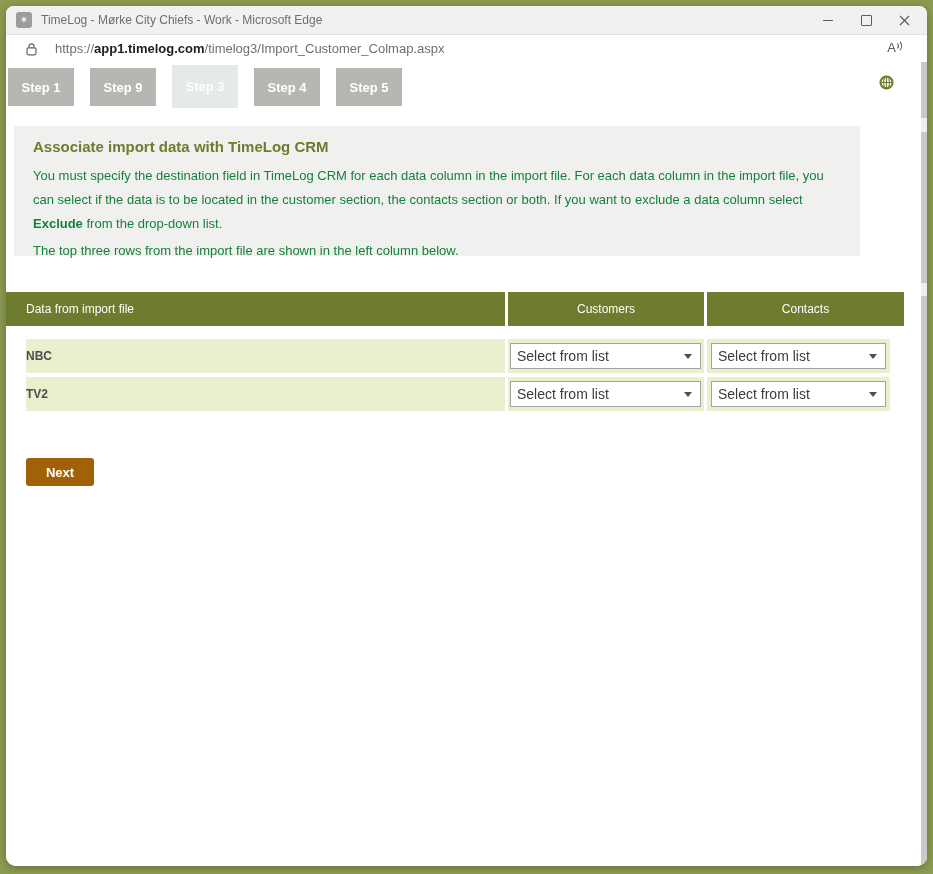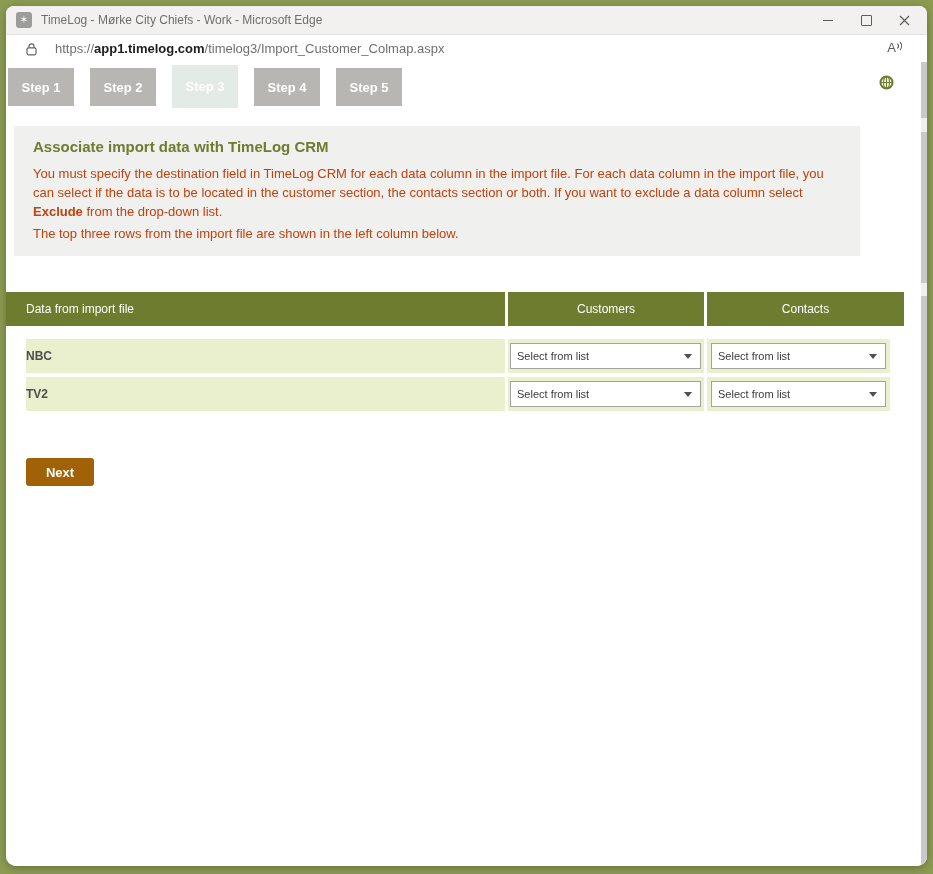--- a/index.html
+++ b/index.html
@@ -53,21 +53,21 @@
     cursor:default;
   }
   .tab.active{background:#e4eae5;color:rgba(255,255,255,.92);height:43px;margin-top:-3px;}
   .globe{position:absolute;left:873px;top:13px;width:15px;height:15px;}
   
   .infobox{
     position:absolute;left:8px;top:64px;width:846px;height:130px;box-sizing:border-box;
     background:#f0f0ee;padding:12px 30px 0 19px;
   }
   .infobox h2{margin:0;font-size:15px;color:#6d7c2f;font-weight:bold;}
-  .infobox p{margin:9px 0 0 0;font-size:13px;line-height:19px;color:#c2410c;}
+  .infobox p{margin:9px 0 0 0;font-size:13px;line-height:24px;color:#15803d;}
   .infobox p.second{margin-top:3px;}
   .infobox b{font-weight:bold;}
   
   .thead{position:absolute;left:0;top:230px;height:34px;width:898px;}
   .th{
     position:absolute;top:0;height:34px;background:#6d7c2f;color:#ffffff;
     font-size:12px;font-weight:normal;display:flex;align-items:center;box-sizing:border-box;
   }
   .th.c1{left:0;width:499px;padding-left:20px;}
   .th.c2{left:502px;width:196px;justify-content:center;}
@@ -76,21 +76,21 @@
   .trow .cell{
     position:absolute;top:0;height:34px;background:#eaf0cd;box-sizing:border-box;
   }
   .cell.c1{left:20px;width:479px;display:flex;align-items:center;
            font-size:12px;font-weight:bold;color:#4e4e4e;}
   .cell.c2{left:502px;width:196px;}
   .cell.c3{left:701px;width:183px;}
   .select{
     position:absolute;top:4px;height:26px;background:#ffffff;border:1px solid #a3a3a3;
     box-sizing:border-box;display:flex;align-items:center;padding-left:6px;
-    font-size:11px;color:#3c3c3c;cursor:default;
+    font-size:14px;color:#3c3c3c;cursor:default;
   }
   .cell.c2 .select{left:2px;width:191px;}
   .cell.c3 .select{left:4px;width:175px;}
   .dd-arrow{
     position:absolute;right:8px;top:10px;width:0;height:0;
     border-left:4px solid transparent;border-right:4px solid transparent;
     border-top:5px solid #4f4f4f;
   }
   .next-btn{
     position:absolute;left:20px;top:396px;width:68px;height:28px;
@@ -136,21 +136,21 @@
         <path d="M1.5 3.5 a4 4 0 0 1 0 5" fill="none" stroke="#5a5a5a" stroke-width="1.1"></path>
         <path d="M4 1.8 a6.5 6.5 0 0 1 0 8.4" fill="none" stroke="#5a5a5a" stroke-width="1.1"></path>
       </svg>
     </div>
   </div>
 
   <div class="content">
 
     <div class="tabs">
       <div class="tab">Step 1</div>
-      <div class="tab">Step 2</div>
+      <div class="tab">Step 9</div>
       <div class="tab active">Step 3</div>
       <div class="tab">Step 4</div>
       <div class="tab">Step 5</div>
     </div>
 
     <svg class="globe" viewBox="0 0 16 16">
       <circle cx="8" cy="8" r="6.4" fill="#ffffff" stroke="#6d7c2f" stroke-width="2.2"></circle>
       <path d="M8 1.6 v12.8 M1.6 8 h12.8" stroke="#6d7c2f" stroke-width="1.3"></path>
       <ellipse cx="8" cy="8" rx="3.1" ry="6.4" fill="none" stroke="#6d7c2f" stroke-width="1.2"></ellipse>
     </svg>

